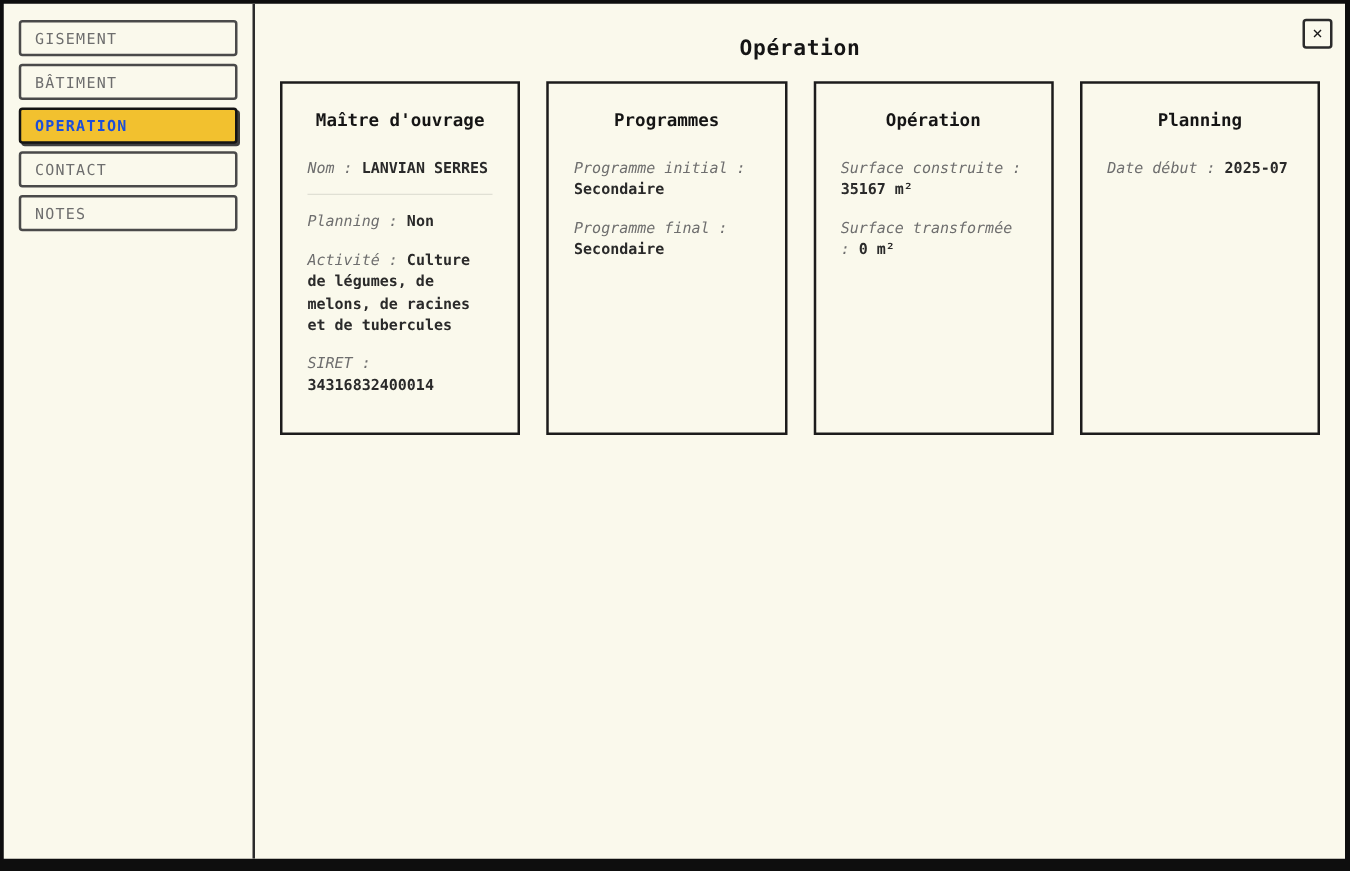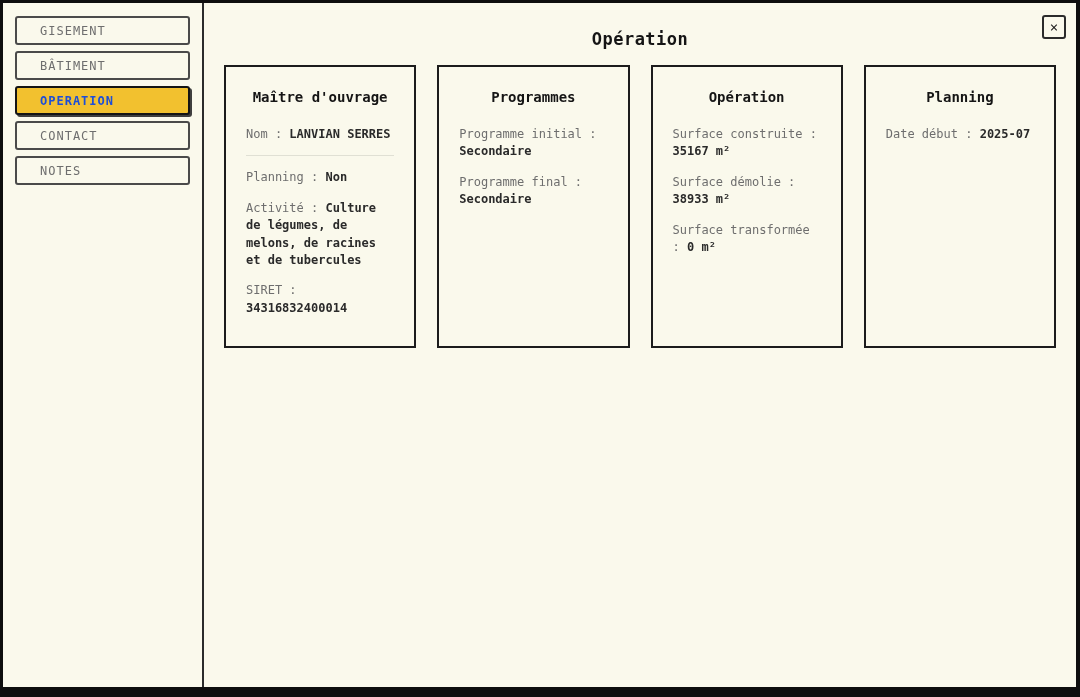--- a/index.html
+++ b/index.html
@@ -31,21 +31,21 @@
     flex: 0 0 201px;
     width: 201px;
     border-right: 2px solid #2B2B2B;
     padding: 13px 12px 0 12px;
   }
   .side-btn {
     display: block;
     width: 100%;
     height: 29px;
     margin: 0 0 6px 0;
-    padding: 5px 23px;
+    padding: 5px 11px;
     text-align: left;
     background: transparent;
     border: 2px solid #4A4A4A;
     border-radius: 3px;
     font-family: inherit;
     font-size: 12px;
     letter-spacing: 1px;
     color: #6E6E6E;
     cursor: pointer;
   }
@@ -114,21 +114,21 @@
     color: #151515;
   }
   .field {
     margin: 0 0 13px 0;
     line-height: 1.45;
   }
   .field.with-divider {
     border-bottom: 1px solid var(--divider);
     padding-bottom: 12px;
   }
-  .field .label { color: var(--label); }
+  .field .label { color: var(--label); font-style: italic; }
   .field .value { color: var(--value); font-weight: bold; }
 </style>
 </head>
 <body>
 
 <nav class="sidebar">
     <button class="side-btn">GISEMENT</button>
     <button class="side-btn">BÂTIMENT</button>
     <button class="side-btn active">OPERATION</button>
     <button class="side-btn">CONTACT</button>
@@ -149,21 +149,20 @@
         <div class="field"><span class="label">SIRET : </span><span class="value">34316832400014</span></div>
       </section>
       <section class="card tall">
         <h2 class="card-title">Programmes</h2>
         <div class="field"><span class="label">Programme initial : </span><span class="value">Secondaire</span></div>
         <div class="field"><span class="label">Programme final : </span><span class="value">Secondaire</span></div>
       </section>
       <section class="card short">
         <h2 class="card-title">Opération</h2>
         <div class="field"><span class="label">Surface construite : </span><span class="value">35167 m²</span></div>
-        <div class="field"><span class="label">Surface démolie : </span><span class="value">38933 m²</span></div>
         <div class="field"><span class="label">Surface transformée : </span><span class="value">0 m²</span></div>
       </section>
       <section class="card short">
         <h2 class="card-title">Planning</h2>
         <div class="field"><span class="label">Date début : </span><span class="value">2025-07</span></div>
       </section>
     </div>
 </div>
 
 </body></html>

